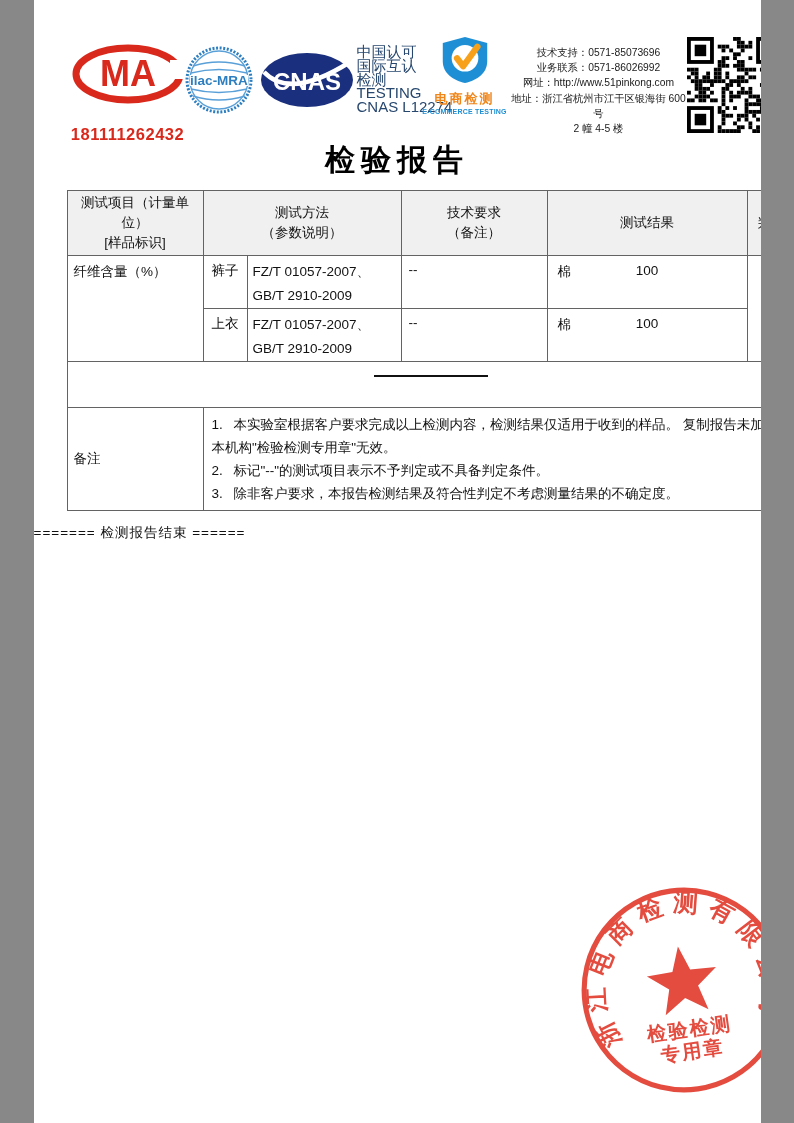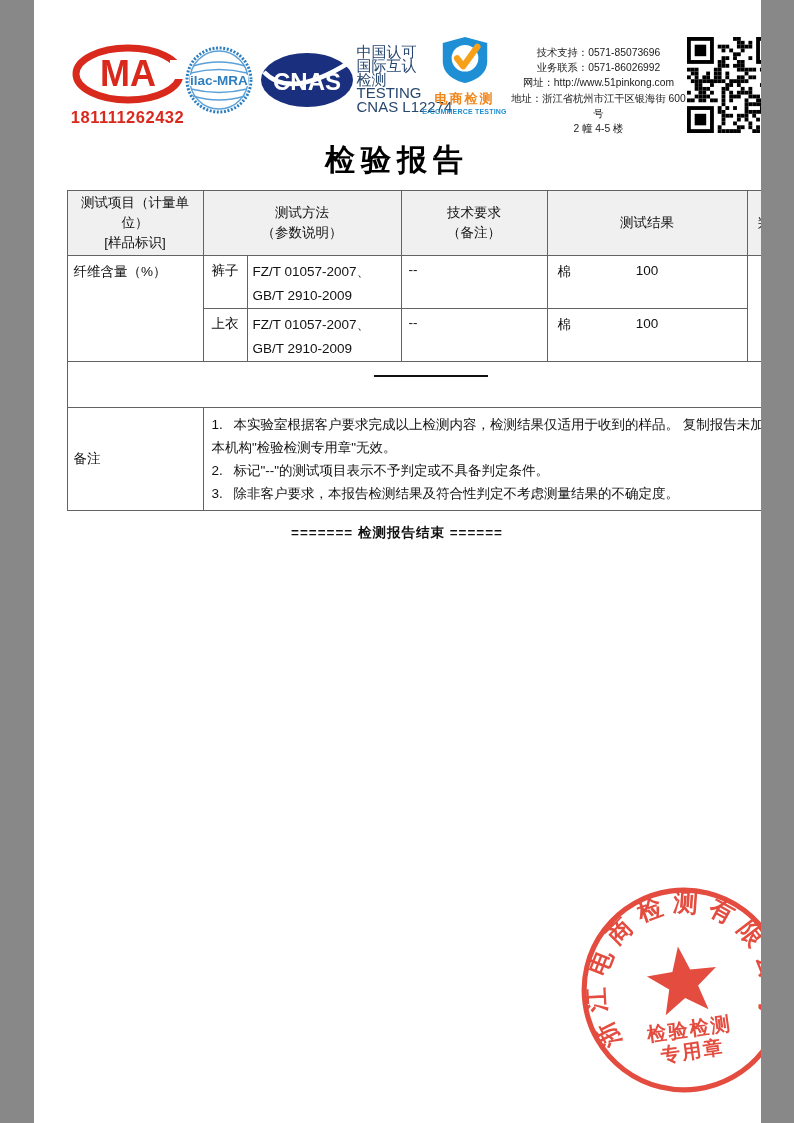--- a/index.html
+++ b/index.html
@@ -5,21 +5,21 @@
   * { margin:0; padding:0; box-sizing:border-box; }
   html,body { background:#888; }
   body { font-family:"Liberation Sans","DejaVu Sans",sans-serif; }
   .page {
     position:relative; width:727px; height:1123px; margin:0 auto;
     background:#ffffff; color:#1a1a1a; overflow:hidden;
   }
   
   .hdr { position:absolute; top:0; left:0; width:100%; height:140px; }
   .cma { position:absolute; left:36px; top:44px; width:116px; text-align:center; }
-  .cma-num { font-size:16.5px; font-weight:bold; color:#d9291c; letter-spacing:.5px; margin-top:0; }
+  .cma-num { font-size:16.5px; font-weight:bold; color:#d9291c; letter-spacing:.5px; margin-top:17px; }
   .ilac { position:absolute; left:150px; top:44px; }
   .cnas { position:absolute; left:226px; top:52px; }
   .accr { position:absolute; left:323px; top:45px; width:72px; font-size:15px;
           line-height:13.8px; color:#27476e; white-space:nowrap; }
   .shield-blk { position:absolute; left:388px; top:36px; width:86px; text-align:center; }
   .shield-title { font-size:13px; font-weight:bold; color:#f08519; letter-spacing:2px; margin-top:2px; }
   .shield-sub { font-size:7px; font-weight:bold; color:#1e8fd5; letter-spacing:.2px; }
   .contact { position:absolute; left:476px; top:45px; width:178px; font-size:10.3px;
              line-height:15.2px; color:#1a1a1a;text-align:center; }
   .qr { position:absolute; left:653px; top:37px; width:96px; height:96px; }
@@ -44,21 +44,21 @@
   td.req-cell { vertical-align:top; text-align:left; padding:6px 0 0 7px; }
   td.result-cell { vertical-align:top; position:relative; padding-top:7px; }
   .result-name { position:absolute; left:10px; top:7px; }
   .result-val { position:absolute; left:50%; transform:translateX(-50%); top:7px; }
   td.verdict-cell { vertical-align:top; text-align:center; padding-top:7px; }
   td.gap-cell { height:46px; vertical-align:top; }
   .gap-line { width:114px; border-top:2.5px solid #111; margin:13px auto 0 auto; }
   td.remark-label { vertical-align:middle; text-align:left; padding-left:6px; height:92px; }
   td.remark-body { vertical-align:middle; text-align:left; padding:5px 8px; line-height:23px; }
   .note-no { display:inline-block; min-width:22px; }
-  .end-line { text-align:center; font-size:13.5px; font-weight:bold; letter-spacing:1px;
+  .end-line { text-align:left; font-size:13.5px; font-weight:normal; letter-spacing:1px;
               margin-top:13px; color:#111; }
   
   .stamp { position:absolute; left:543px; top:883px; width:214px; height:214px; opacity:.9; }
 </style>
 </head>
 <body>
 
 <div class="page">
 
   <div class="hdr">

